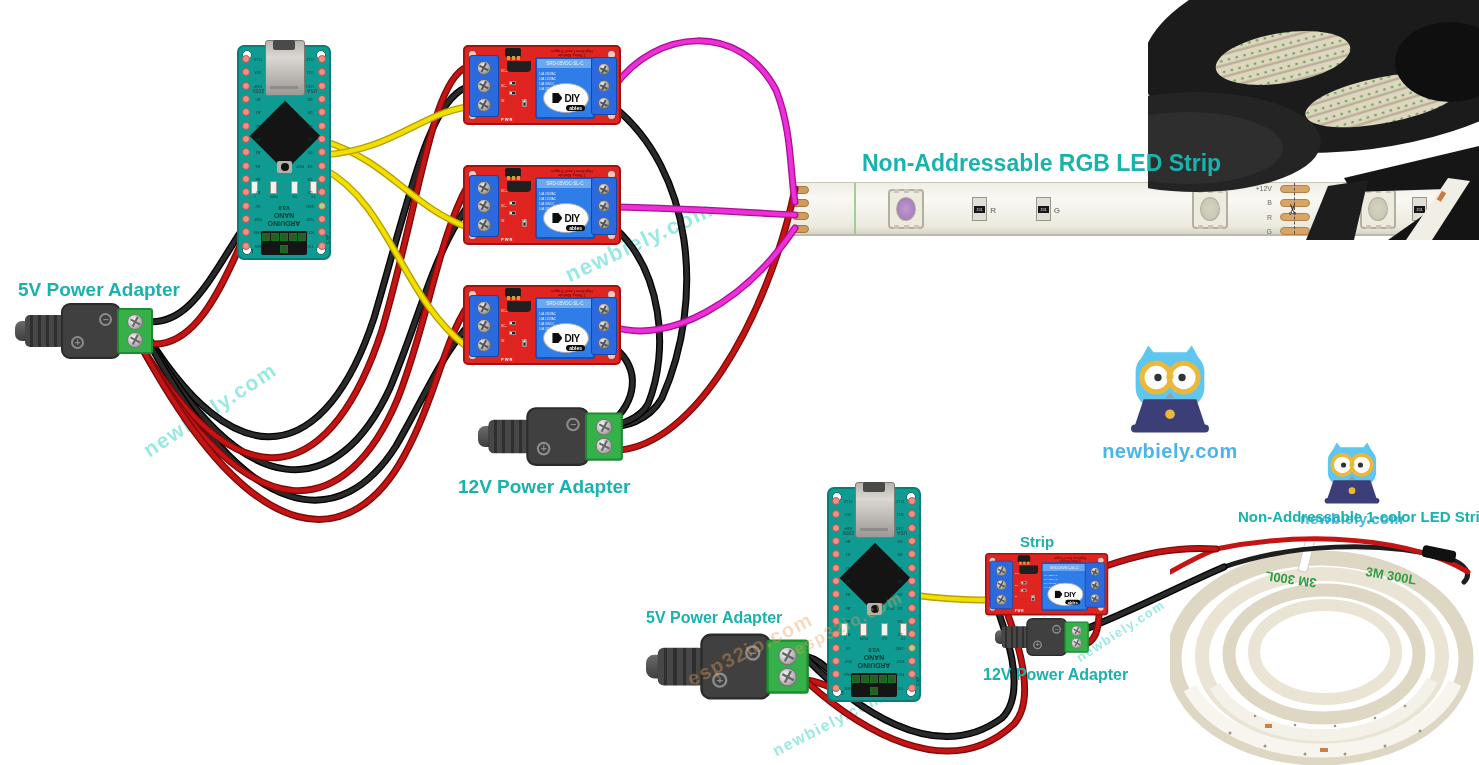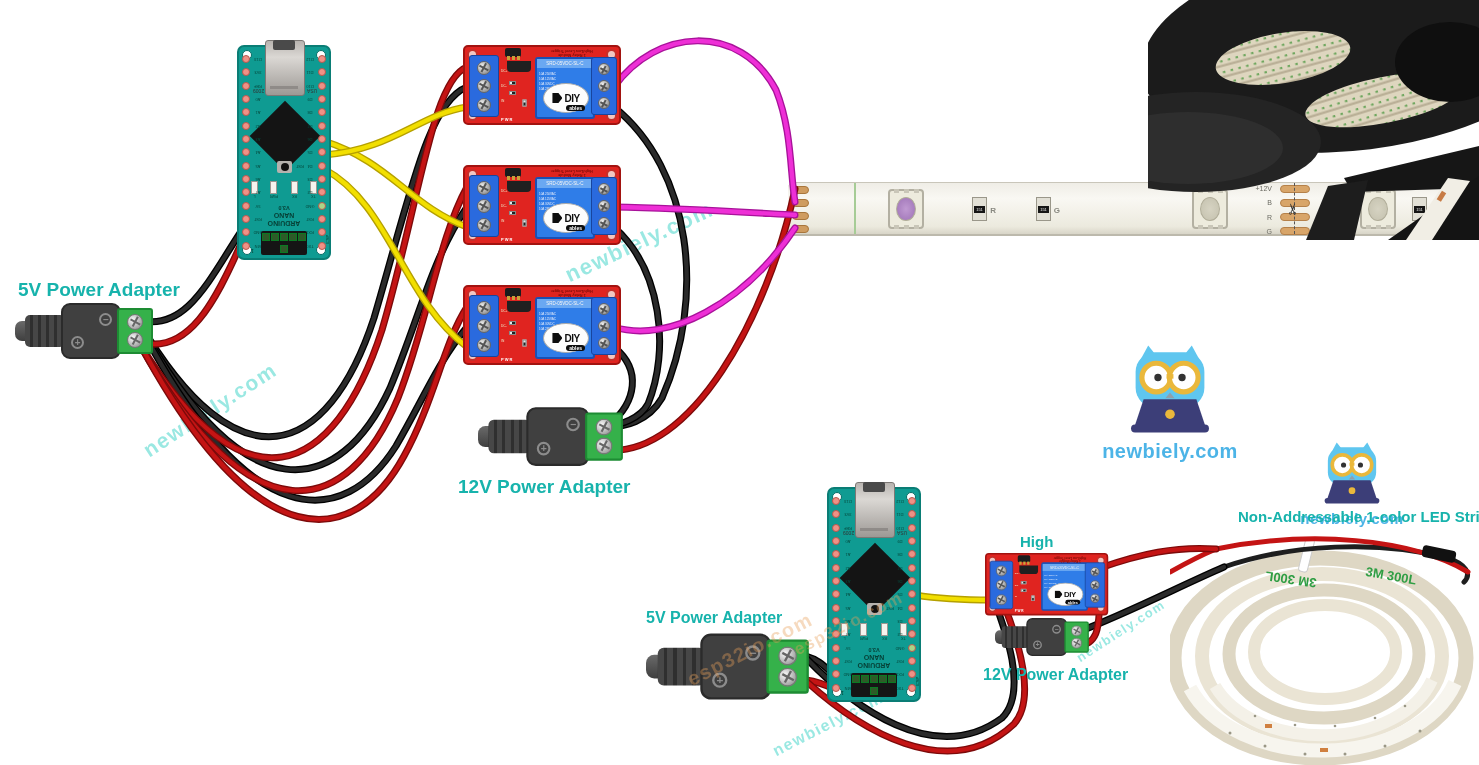--- a/index.html
+++ b/index.html
@@ -866,25 +866,26 @@
     <div class="jackbody">
       <i class="sym minus"><span>−</span></i>
       <i class="sym plus"><span>+</span></i>
     </div>
     <div class="gterm">
         <i class="gscrew"></i>
         <i class="gscrew"></i>
       </div>
   </div>
 
+  <div class="cyanlbl" id="title-rgb">Non-Addressable RGB LED Strip</div>
   <div class="cyanlbl" id="lbl-5v-1">5V Power Adapter</div>
   <div class="cyanlbl" id="lbl-12v-1">12V Power Adapter</div>
   <div class="cyanlbl" id="lbl-5v-2">5V Power Adapter</div>
   <div class="cyanlbl" id="lbl-12v-2">12V Power Adapter</div>
-  <div class="cyanlbl" id="lbl-relay">High</div>
+  <div class="cyanlbl" id="lbl-relay">Strip</div>
   <div class="cyanlbl" id="lbl-1color">Non-Addressable 1-color LED Strip</div>
 
   <div class="owl" id="owl1">
     <svg viewBox="0 0 100 82">
         <use href="#owl-sym"></use>
       </svg>
     <span class="site">newbiely.com</span>
   </div>
   <div class="owl" id="owl2">
     <svg viewBox="0 0 100 82">

